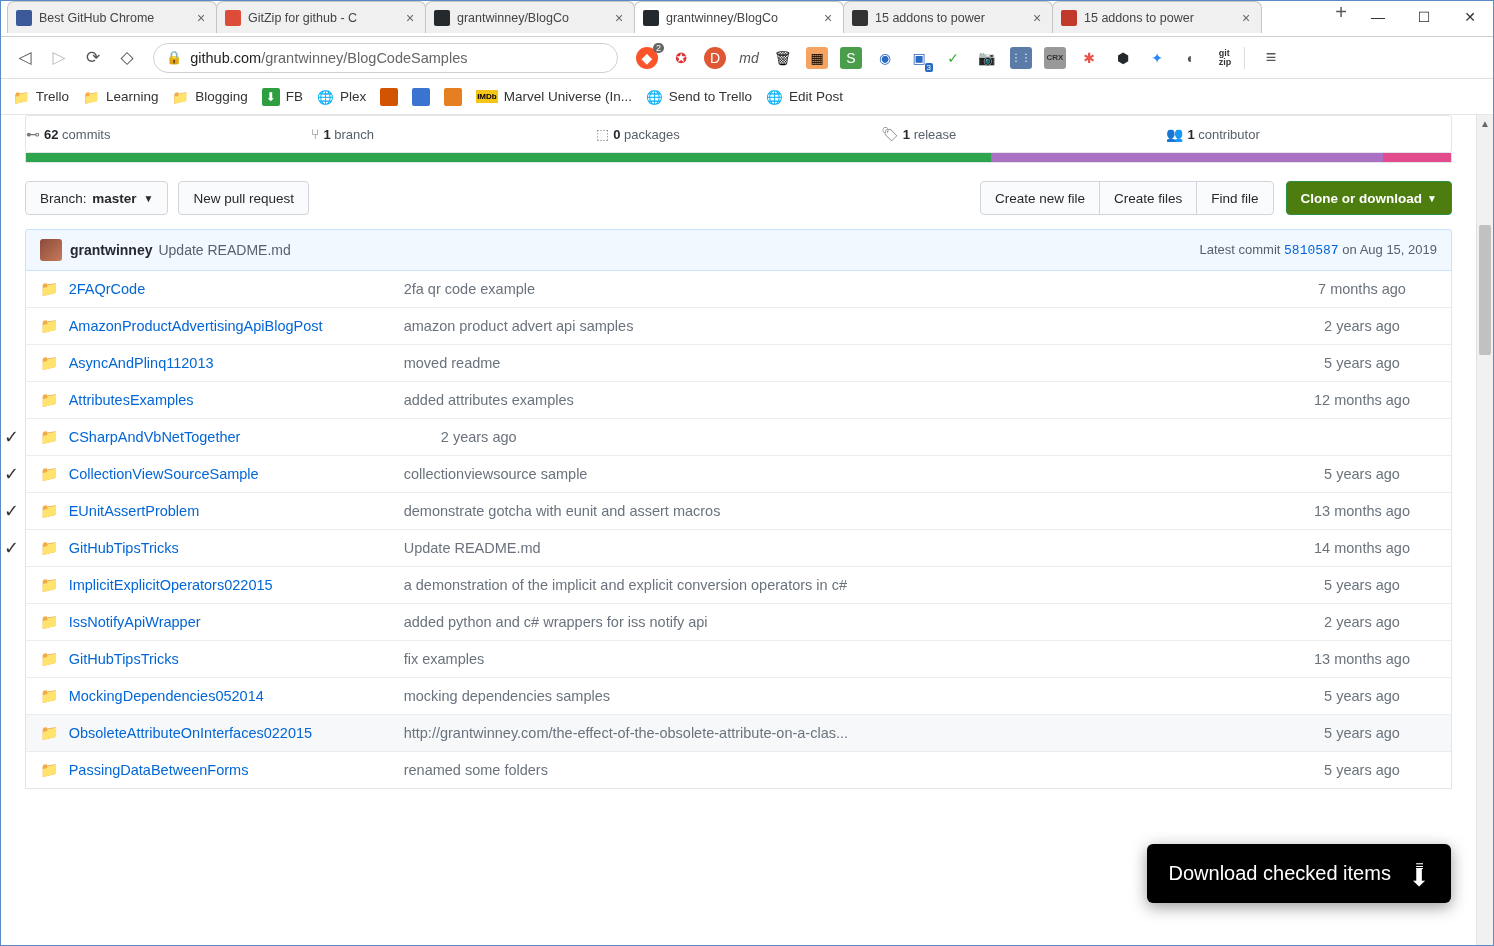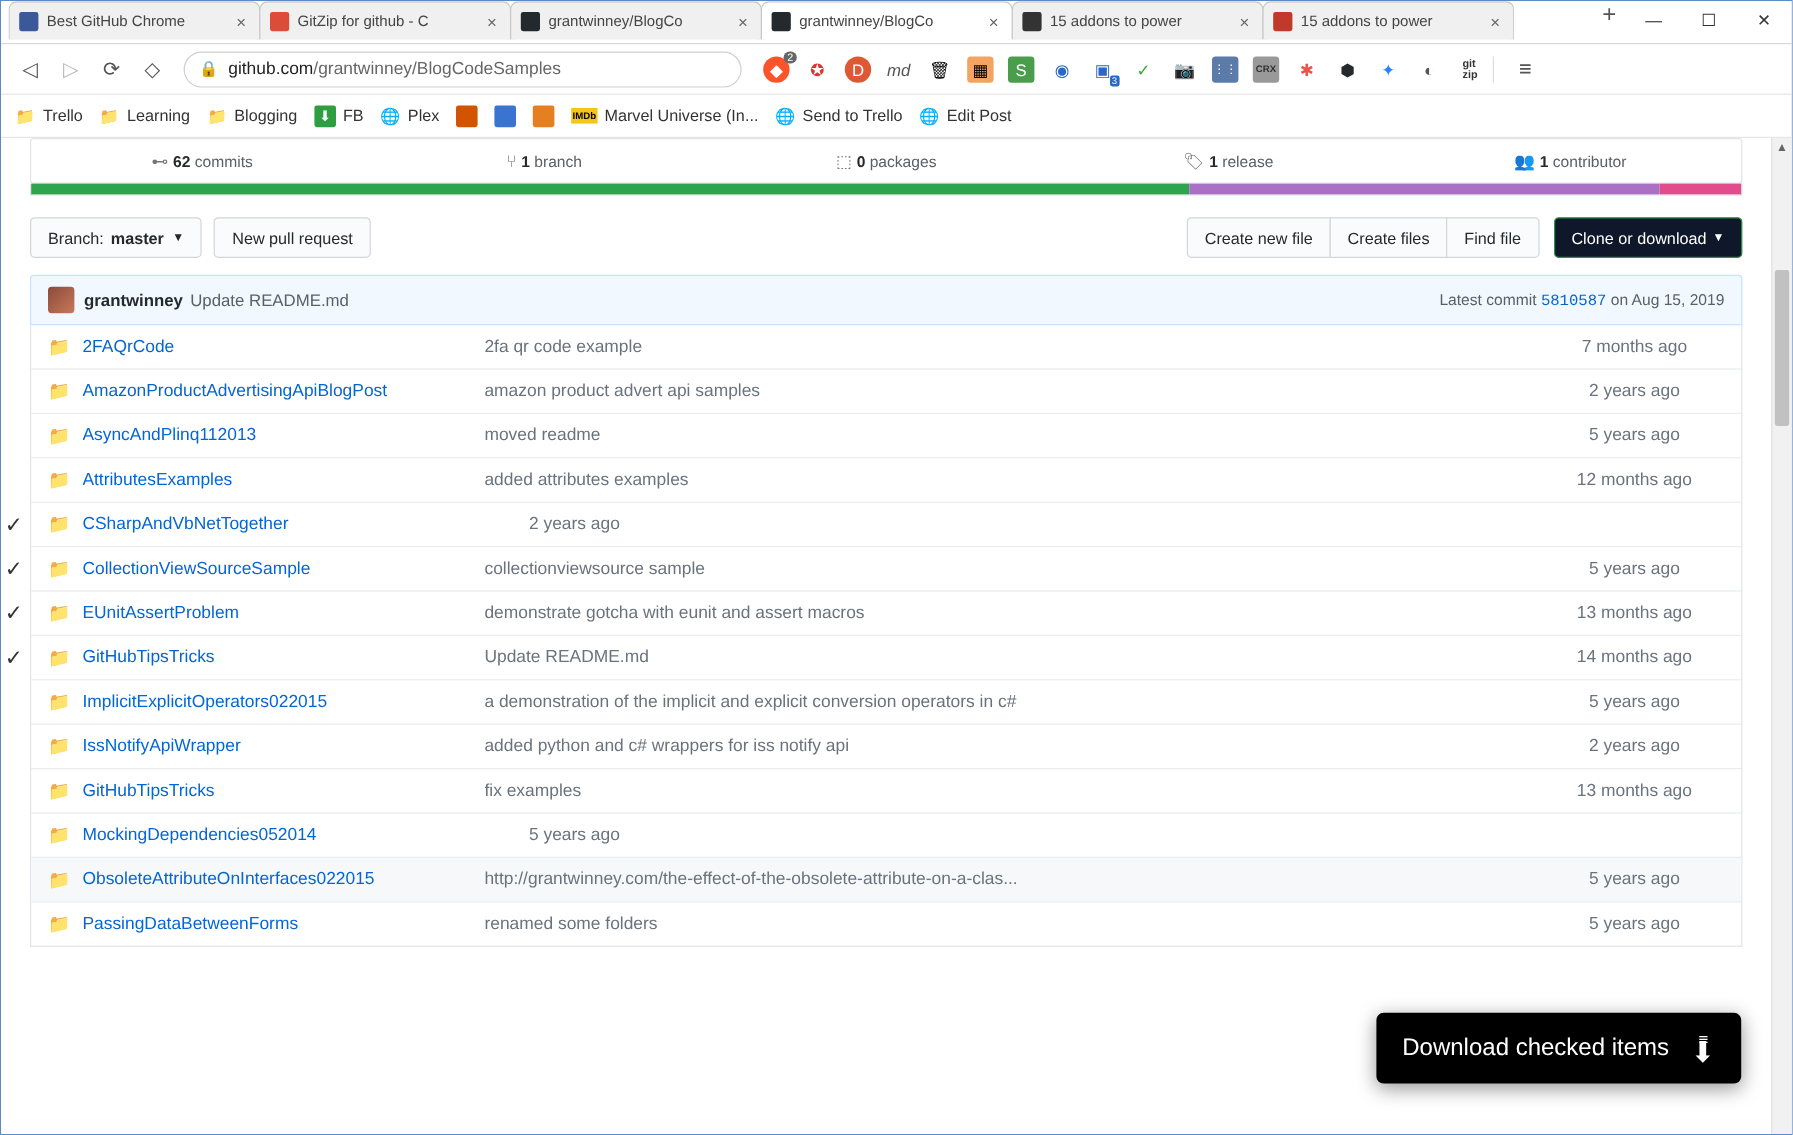--- a/index.html
+++ b/index.html
@@ -28,34 +28,34 @@
 .bookmarks{height:36px;display:flex;align-items:center;padding:0 12px;gap:14px;background:#fff;border-bottom:1px solid #e6e6e6;font-size:13.5px}
 .bm{display:flex;align-items:center;gap:6px;color:#333;cursor:pointer}
 .bm .folder{color:#f7c654}
 .content{flex:1;overflow:hidden;position:relative;background:#fff}
 .scrollbar{position:absolute;right:0;top:0;bottom:0;width:17px;background:#f1f1f1;border-left:1px solid #e0e0e0}
 .scroll-thumb{position:absolute;left:2px;right:2px;top:110px;height:130px;background:#c1c1c1;border-radius:2px}
 .scroll-arrow{position:absolute;left:0;right:0;height:17px;text-align:center;font-size:10px;color:#666;line-height:17px}
 .scroll-arrow.up{top:0}
 .page{padding:0 24px 0 24px;margin-right:17px}
 .repo-stats{display:flex;border:1px solid #e1e4e8;border-radius:3px;background:#fff}
-.stat{flex:1;text-align:center;padding:10px 0;font-size:13px;color:#586069;cursor:pointer}
+.stat{flex:1;padding:10px 0;font-size:13px;color:#586069;cursor:pointer}
 .stat b{color:#24292e;font-weight:600}
 .stat svg,.stat .icn{margin-right:4px;color:#777;font-size:14px}
 .langbar{height:10px;display:flex;border:1px solid #e1e4e8;border-top:none;margin-bottom:18px}
 .lang-green{background:#2ea44f;flex:0 0 67.7%}
 .lang-purple{background:#a970c3;flex:0 0 27.5%}
 .lang-pink{background:#e34c8c;flex:1}
 .actions{display:flex;justify-content:space-between;margin-bottom:14px}
 .actions-left{display:flex;gap:10px}
 .actions-right{display:flex}
 .btn{height:34px;padding:0 14px;border:1px solid #d1d5da;border-radius:4px;background:#fafbfc;font-size:13.5px;color:#24292e;display:flex;align-items:center;cursor:pointer;font-weight:500}
 .btn.branch{font-weight:400}
 .btn.branch b{font-weight:600;margin:0 2px}
-.btn.green{background:#0f172a;color:#fff;border-color:#2a9147;font-weight:400}
+.btn.green{background:#4d7c0f;color:#fff;border-color:#2a9147;font-weight:700}
 .btn-group .btn{border-radius:0;margin-left:-1px}
 .btn-group .btn:first-child{border-radius:4px 0 0 4px;margin-left:0}
 .btn-group .btn:last-child{border-radius:0 4px 4px 0}
 .btn-group{display:flex}
 .commit-row{border:1px solid #c8e1ff;background:#f1f8ff;border-radius:3px 3px 0 0;padding:9px 14px;display:flex;align-items:center;font-size:14px}
 .avatar{width:22px;height:22px;border-radius:3px;background:linear-gradient(135deg,#8b4a3a,#c77a5a);margin-right:8px}
 .author{font-weight:600;color:#24292e;margin-right:6px}
 .commit-msg{color:#586069}
 .commit-right{margin-left:auto;font-size:13px;color:#586069}
 .commit-right .sha{font-family:Liberation Mono, monospace;color:#0366d6}
@@ -305,20 +305,21 @@
           </div>
           <div class="file-row">
             <span class="folder-icon">📁</span>
             <span class="file-name">GitHubTipsTricks</span>
             <span class="file-msg">fix examples</span>
             <span class="file-time">13 months ago</span>
           </div>
           <div class="file-row">
             <span class="folder-icon">📁</span>
             <span class="file-name">MockingDependencies052014</span>
+            <span class="file-msg">mocking dependencies samples</span>
             <span class="file-time">5 years ago</span>
           </div>
           <div class="file-row hov">
             <span class="folder-icon">📁</span>
             <span class="file-name">ObsoleteAttributeOnInterfaces022015</span>
             <span class="file-msg">http://grantwinney.com/the-effect-of-the-obsolete-attribute-on-a-clas...</span>
             <span class="file-time">5 years ago</span>
           </div>
           <div class="file-row">
             <span class="folder-icon">📁</span>

